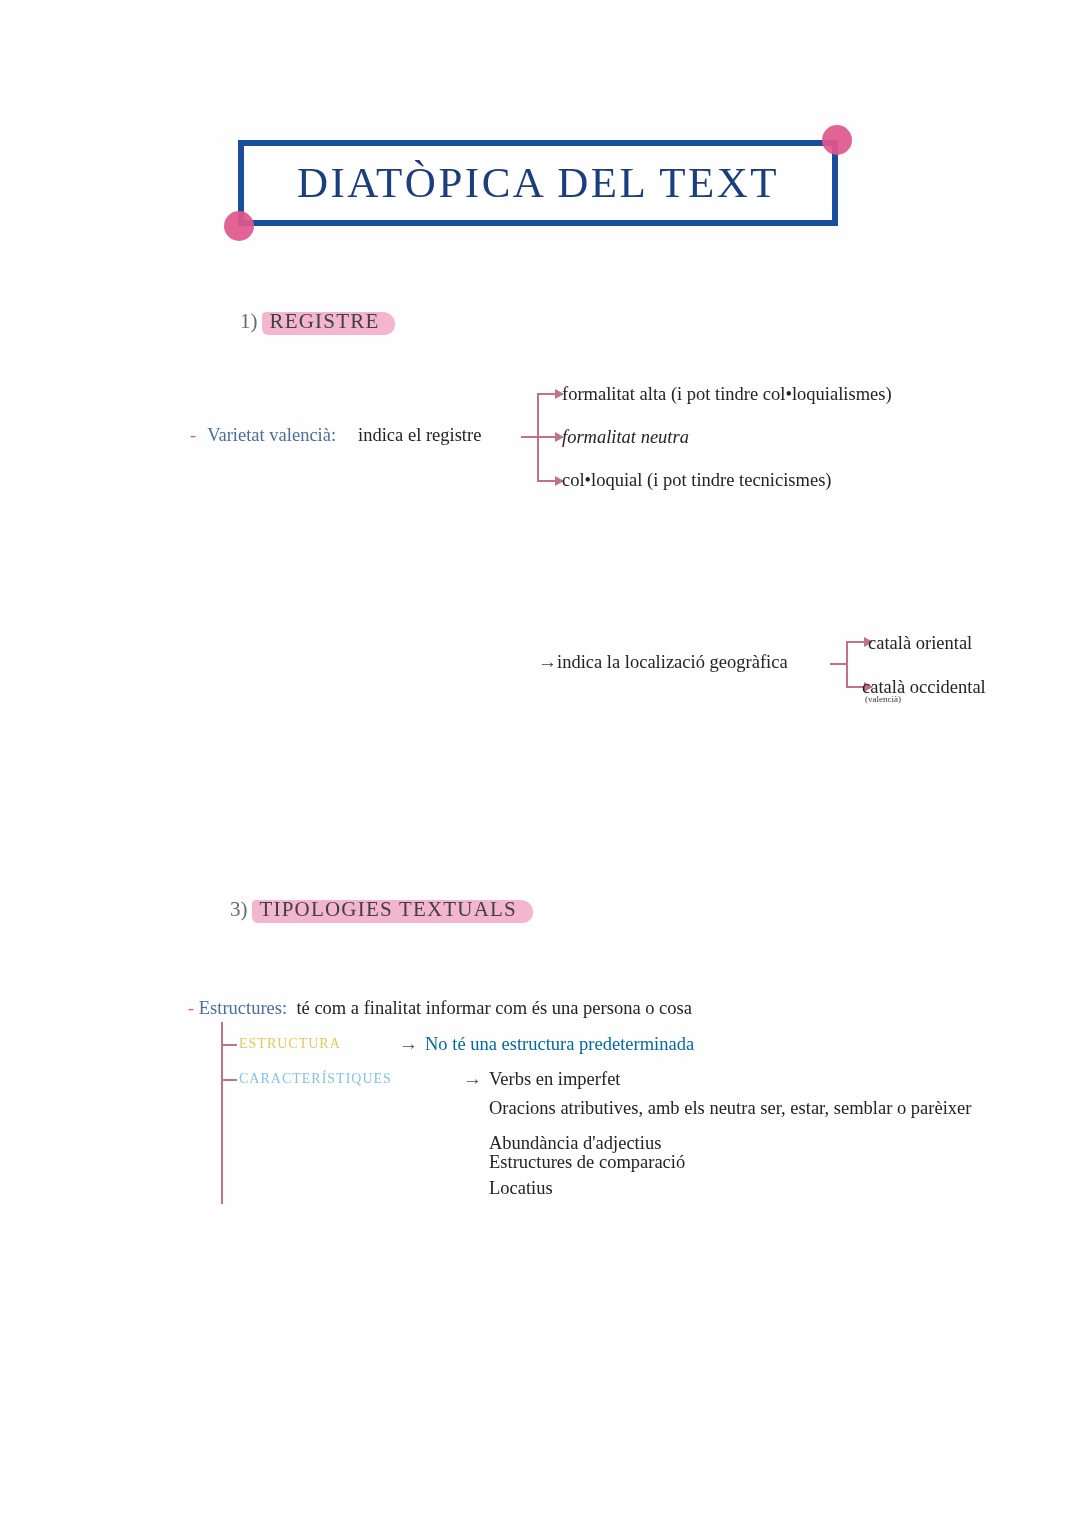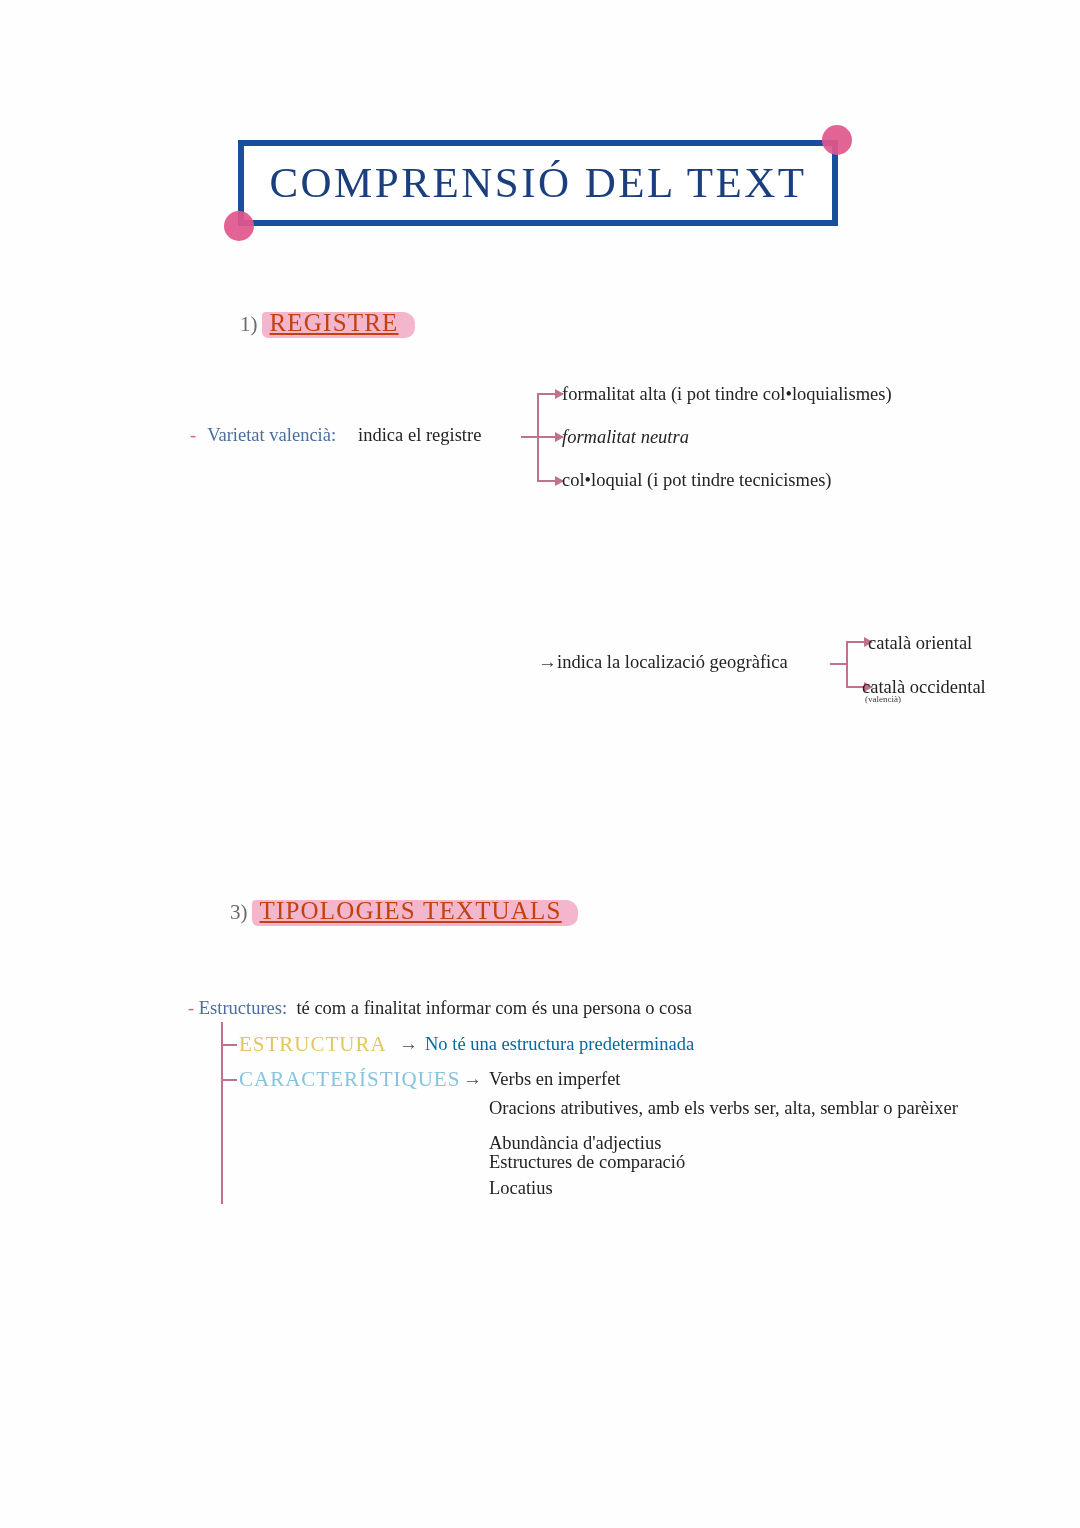--- a/index.html
+++ b/index.html
@@ -63,24 +63,23 @@
 
   
   .section-num {
     color: #6b6b6b;
     font-size: 21px;
   }
   .hl {
     display: inline-block;
     position: relative;
     padding: 1px 10px 2px 8px;
-    color: #c2410c;
-    font-size: 25px;
+    color: #404040;
+    font-size: 21px;
     letter-spacing: 1.2px;
-    text-decoration: underline;
   }
   .hl::before {
     content: "";
     position: absolute;
     left: 0; right: -6px;
     top: 4px; bottom: 1px;
     background: #f1a9c4;
     opacity: 0.85;
     border-radius: 4px 12px 10px 6px;
     z-index: 0;
@@ -190,21 +189,21 @@
     background: #bf7289;
   }
   #tree .tick {
     position: absolute;
     left: 0;
     width: 16px; height: 2px;
     background: #bf7289;
   }
   .sc-label {
     position: absolute;
-    font-size: 21px;
+    font-size: 14px;
     letter-spacing: 1px;
     white-space: nowrap;
     transform: translateY(-50%);
   }
   .sc-yellow { color: #e3c75e; }
   .sc-cyan   { color: #86c3de; }
 
   .tree-arrow {
     position: absolute;
     font-size: 19px;
@@ -226,21 +225,21 @@
     transform: translateY(-50%);
   }
 </style>
 </head>
 <body>
 
 <div class="page">
 
   <div class="title-wrap">
     <div class="title-box"></div>
-    <div class="title-text">COMPRENSIÓ DEL TEXT</div>
+    <div class="title-text">DIATÒPICA DEL TEXT</div>
     <div class="dot tr"></div>
     <div class="dot bl"></div>
   </div>
 
   <div id="sec1-head">
     <span class="section-num">1)</span>
     <span class="hl"><span>REGISTRE</span></span>
   </div>
 
   <div id="diafasica-row">
@@ -287,19 +286,19 @@
     <div class="tick" style="top:57px;"></div>
 
     <div class="sc-label sc-yellow" style="left:18px; top:22px;">ESTRUCTURA</div>
     <div class="tree-arrow" style="left:178px; top:22px;">→</div>
     <div class="tree-value" style="left:204px; top:22px;">No té una estructura predeterminada</div>
 
     <div class="sc-label sc-cyan" style="left:18px; top:57px;">CARACTERÍSTIQUES</div>
     <div class="tree-arrow" style="left:242px; top:57px;">→</div>
 
     <div class="char-line" style="left:268px; top:57px;">Verbs en imperfet</div>
-    <div class="char-line" style="left:268px; top:86px;">Oracions atributives, amb els verbs ser, alta, semblar o parèixer</div>
+    <div class="char-line" style="left:268px; top:86px;">Oracions atributives, amb els neutra ser, estar, semblar o parèixer</div>
     <div class="char-line" style="left:268px; top:121px;">Abundància d'adjectius</div>
     <div class="char-line" style="left:268px; top:140px;">Estructures de comparació</div>
     <div class="char-line" style="left:268px; top:166px;">Locatius</div>
   </div>
 
 </div>
 
 </body></html>

